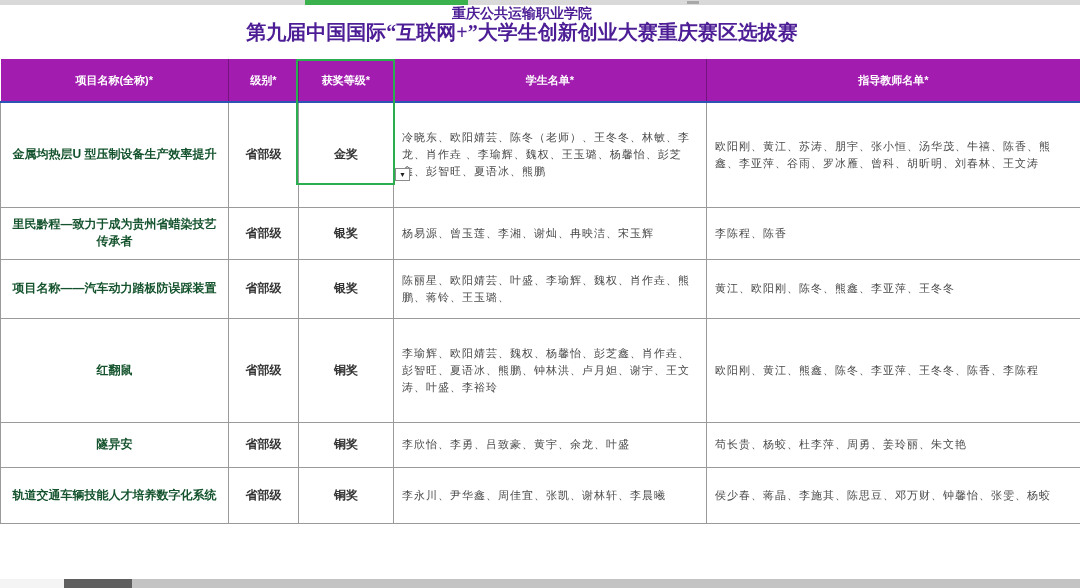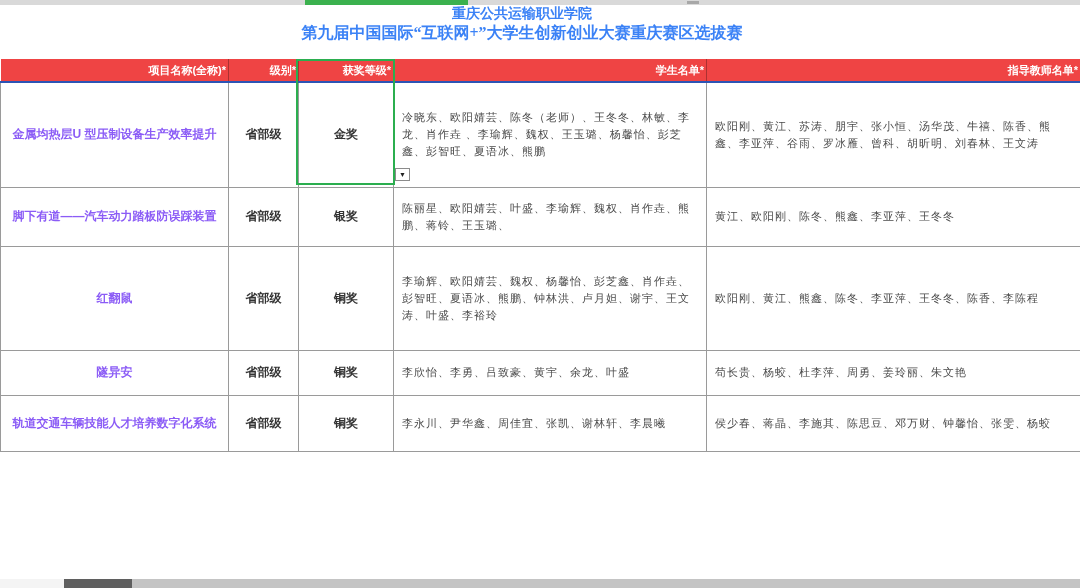--- a/index.html
+++ b/index.html
@@ -6,33 +6,33 @@
   .screen{position:relative;width:1080px;height:588px;background:#fff;overflow:hidden;
           font-family:"Liberation Sans",sans-serif;}
 
   
   .top-strip{position:absolute;left:0;top:0;width:1080px;height:5px;background:#d9d9d9;}
   .top-thumb{position:absolute;left:305px;top:0;width:163px;height:5px;background:#3bb14e;}
   .top-dash{position:absolute;left:687px;top:1px;width:12px;height:3px;background:#a8a8a8;}
 
   
   .title-block{position:absolute;left:0;top:4px;width:1044px;text-align:center;
-               font-family:"Liberation Serif",serif;font-weight:bold;color:#3b82f6;}
+               font-family:"Liberation Serif",serif;font-weight:bold;color:#4c1d95;}
   .t1{font-size:14px;line-height:19px;}
-  .t2{font-size:16px;line-height:19px;}
+  .t2{font-size:20px;line-height:19px;}
   .t3{font-size:14px;line-height:18px;}
 
   
   table{position:absolute;left:0;top:59px;width:1080px;border-collapse:collapse;table-layout:fixed;}
-  th{background:#ef4444;color:#fff;font-size:11px;font-weight:bold;height:18px;padding:2px;
-     border-right:1px solid rgba(0,0,0,.28);border-bottom:2px solid #2d54b5;text-align:right;}
+  th{background:#a21caf;color:#fff;font-size:11px;font-weight:bold;height:18px;padding:12px;
+     border-right:1px solid rgba(0,0,0,.28);border-bottom:2px solid #2d54b5;text-align:center;}
   td{border:1px solid #9a9a9a;vertical-align:middle;padding:2px 6px;overflow:hidden;}
   td.c-mid{text-align:center;font-size:12px;font-weight:bold;color:#333;
            font-family:"Liberation Sans",sans-serif;}
-  td.c-proj{text-align:center;font-size:12px;font-weight:bold;color:#8b5cf6;padding:2px 10px;}
+  td.c-proj{text-align:center;font-size:12px;font-weight:bold;color:#14532d;padding:2px 10px;}
   td.c-list{font-family:"Liberation Serif",serif;font-size:11px;color:#4a4a4a;
             letter-spacing:1px;line-height:17px;white-space:pre-line;text-align:left;padding:3px 8px;}
   tr.r1{height:105px;} tr.r2{height:48px;} tr.r3{height:52px;} tr.r4{height:59px;}
   tr.r5{height:104px;} tr.r6{height:45px;margin-left:12px;} tr.r7{height:50px;} tr.r8{height:56px;}
 
   
   .selection-box{position:absolute;left:296px;top:59px;width:95px;height:122px;
                  border:2px solid #2bae4f;pointer-events:none;}
   
   .dropdown-btn{position:absolute;left:395px;top:168px;width:15px;height:13px;background:#fff;
@@ -77,22 +77,29 @@
       </tr>
     </thead>
     <tbody>
       <tr class="r1">
         <td class="c-proj">金属均热层U 型压制设备生产效率提升</td>
         <td class="c-mid">省部级</td>
         <td class="c-mid">金奖</td>
         <td class="c-list">冷晓东、欧阳婧芸、陈冬（老师）、王冬冬、林敏、李龙、肖作垚 、李瑜辉、魏权、王玉璐、杨馨怡、彭芝鑫、彭智旺、夏语冰、熊鹏</td>
         <td class="c-list">欧阳刚、黄江、苏涛、朋宇、张小恒、汤华茂、牛禧、陈香、熊鑫、李亚萍、谷雨、罗冰雁、曾科、胡昕明、刘春林、王文涛</td>
       </tr>
+      <tr class="r3">
+        <td class="c-proj">里民黔程—致力于成为贵州省蜡染技艺传承者</td>
+        <td class="c-mid">省部级</td>
+        <td class="c-mid">银奖</td>
+        <td class="c-list">杨易源、曾玉莲、李湘、谢灿、冉映洁、宋玉辉</td>
+        <td class="c-list">李陈程、陈香</td>
+      </tr>
       <tr class="r4">
-        <td class="c-proj">脚下有道——汽车动力踏板防误踩装置</td>
+        <td class="c-proj">项目名称——汽车动力踏板防误踩装置</td>
         <td class="c-mid">省部级</td>
         <td class="c-mid">银奖</td>
         <td class="c-list">陈丽星、欧阳婧芸、叶盛、李瑜辉、魏权、肖作垚、熊鹏、蒋铃、王玉璐、</td>
         <td class="c-list">黄江、欧阳刚、陈冬、熊鑫、李亚萍、王冬冬</td>
       </tr>
       <tr class="r5">
         <td class="c-proj">红翻鼠</td>
         <td class="c-mid">省部级</td>
         <td class="c-mid">铜奖</td>
         <td class="c-list">李瑜辉、欧阳婧芸、魏权、杨馨怡、彭芝鑫、肖作垚、彭智旺、夏语冰、熊鹏、钟林洪、卢月妲、谢宇、王文涛、叶盛、李裕玲</td>

